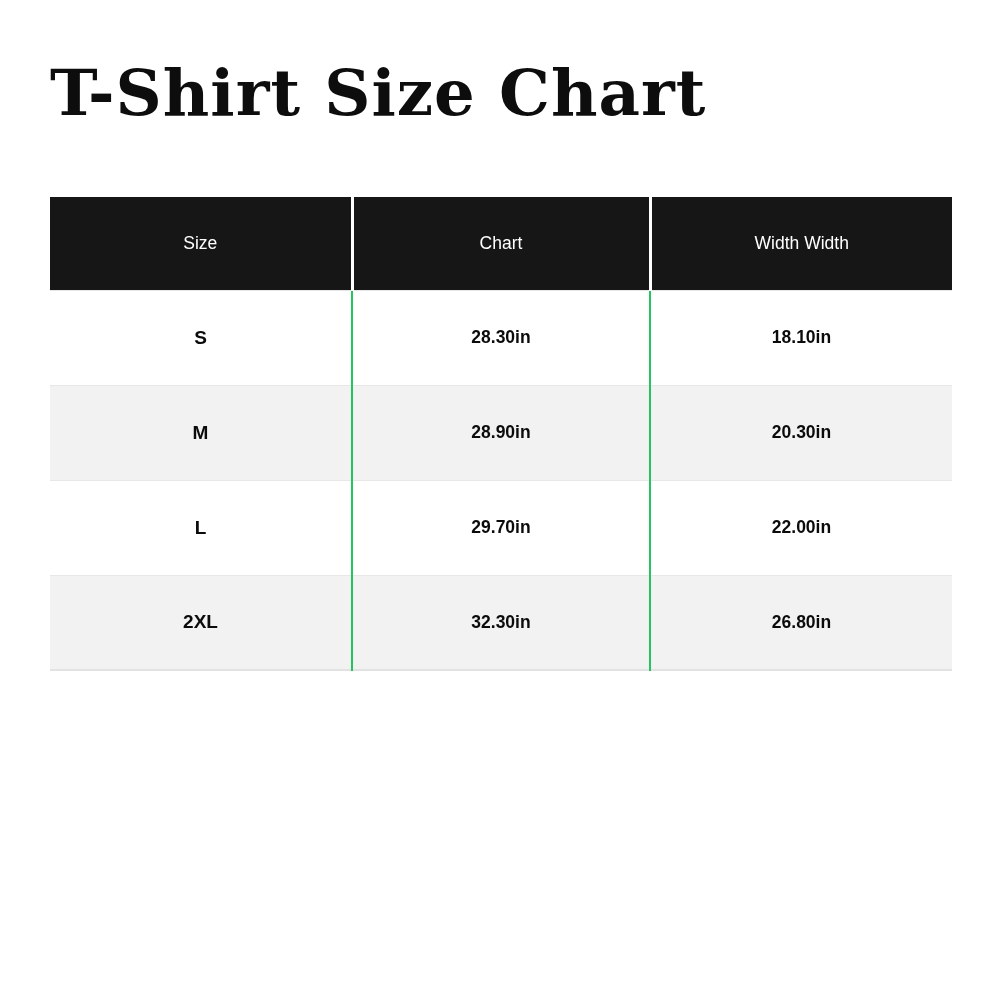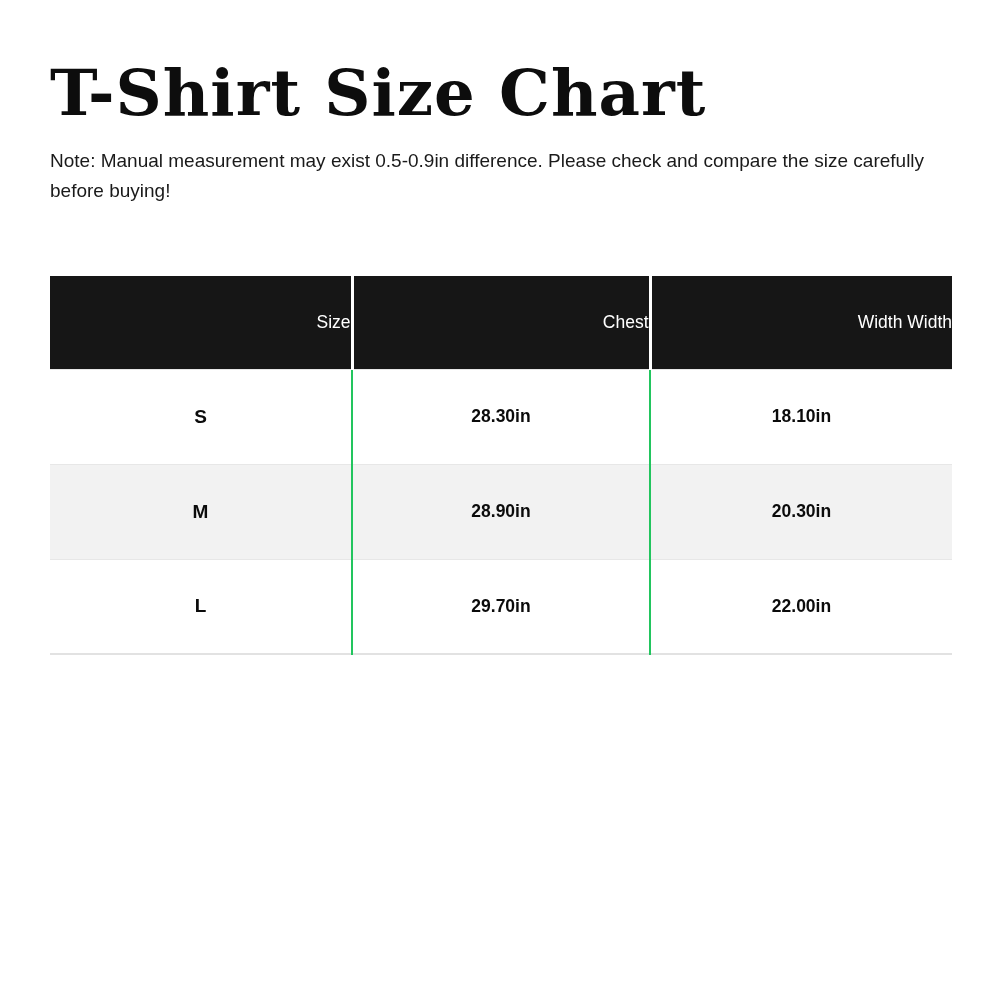--- a/index.html
+++ b/index.html
@@ -39,21 +39,21 @@
   }
   .size-table col.c1 { width: 302px; }
   .size-table col.c2 { width: 298px; }
   .size-table col.c3 { width: 302px; }
   .size-table thead th {
     background: #161616;
     color: #ffffff;
     height: 93px;
     font-weight: 400;
     font-size: 17.5px;
-    text-align: right;
+    text-align: center;
     vertical-align: middle;
     border-left: 3px solid #ffffff;
   }
   .size-table thead th:first-child { border-left: none; }
   .size-table tbody td {
     height: 95px;
     text-align: center;
     vertical-align: middle;
     font-weight: 700;
     font-size: 17.5px;
@@ -66,47 +66,51 @@
   .size-table tbody tr:nth-child(even) td { background: #f2f2f2; }
   .size-table tbody td.size-cell { font-size: 19px; }
 </style>
 </head>
 <body>
 
 <div class="page">
 
   <h1 class="title">T-Shirt Size Chart</h1>
 
-  <p class="note">Note: Manual measurement may exist 0.5-0.9in difference. Please check and compare the size carefully before buying!</p>
 
   <table class="size-table">
     <colgroup>
       <col class="c1">
         <col class="c2">
         <col class="c3">
     </colgroup>
     <thead>
       <tr>
         <th>Size</th>
-        <th>Chest</th>
+        <th>Chart</th>
         <th>Width Width</th>
       </tr>
     </thead>
     <tbody>
       <tr>
         <td class="size-cell">S</td>
         <td>28.30in</td>
         <td>18.10in</td>
       </tr>
       <tr>
         <td class="size-cell">M</td>
         <td>28.90in</td>
         <td>20.30in</td>
       </tr>
       <tr>
         <td class="size-cell">L</td>
         <td>29.70in</td>
         <td>22.00in</td>
       </tr>
+      <tr>
+        <td class="size-cell">2XL</td>
+        <td>32.30in</td>
+        <td>26.80in</td>
+      </tr>
     </tbody>
   </table>
 
 </div>
 
 </body></html>

